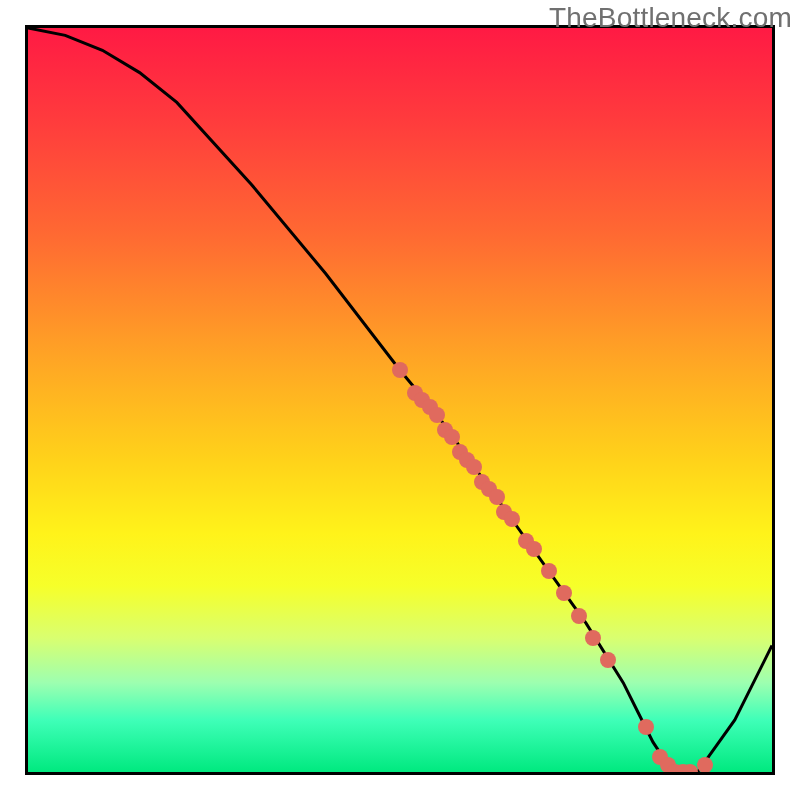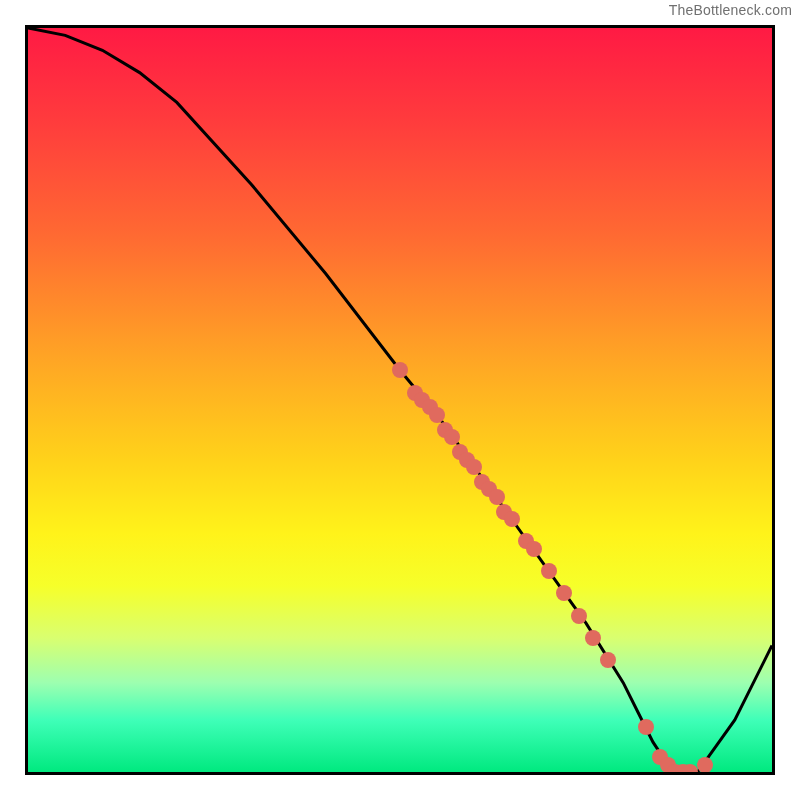--- a/index.html
+++ b/index.html
@@ -13,21 +13,21 @@
   }
   .canvas {
     position: relative;
     width: 800px;
     height: 800px;
   }
   .watermark {
     position: absolute;
     top: 2px;
     right: 8px;
-    font-size: 14px;
+    font-size: 28px;
     color: #707070;
     letter-spacing: 0.2px;
     z-index: 10;
   }
   .plot-area {
     position: absolute;
     left: 25px;
     top: 25px;
     width: 750px;
     height: 750px;

